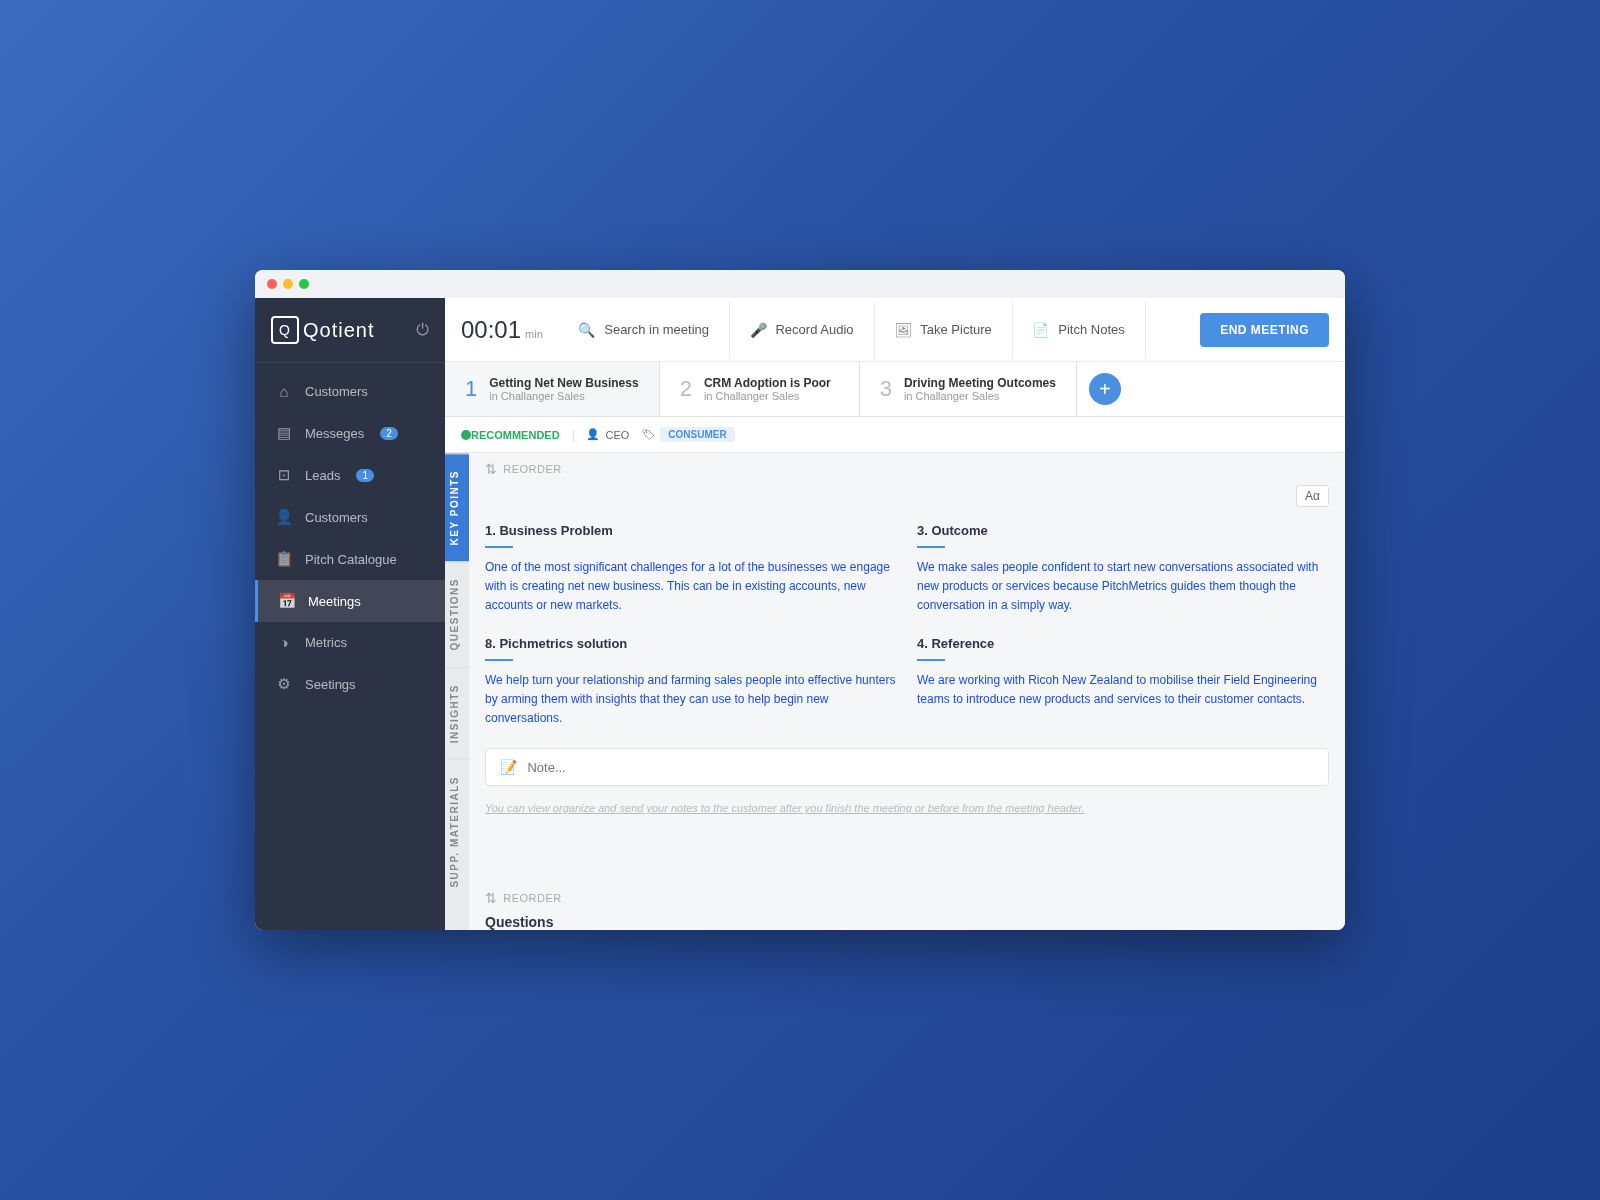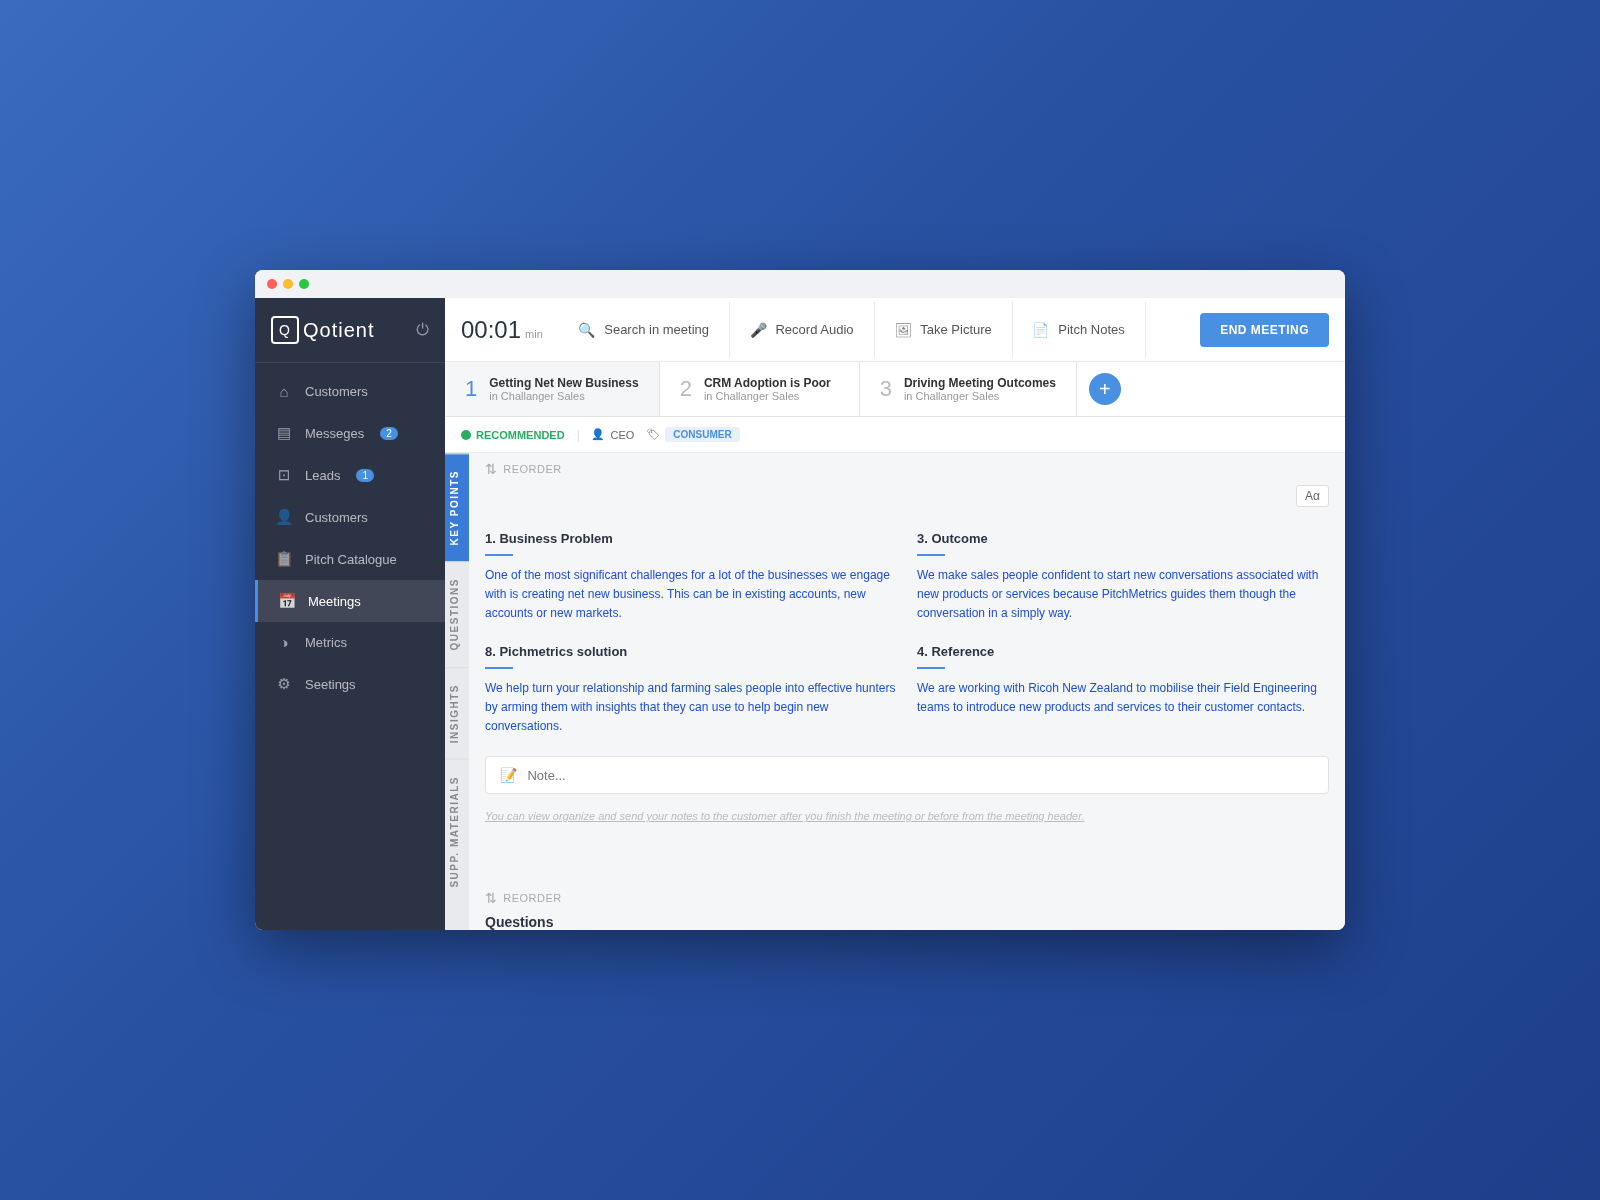--- a/index.html
+++ b/index.html
@@ -258,21 +258,20 @@
       gap: 12px;
       padding: 10px 16px;
       background: #fff;
       border-bottom: 1px solid #e8eaed;
       font-size: 12px;
       flex-shrink: 0;
     }
     .tag-recommended {
       display: flex;
       align-items: center;
-      gap: 5px;
       color: #27ae60;
       font-weight: 600;
       font-size: 11px;
     }
     .tag-dot { width: 10px; height: 10px; background: #27ae60; border-radius: 50%; }
     .tags-separator { color: #ddd; }
     .tag-item {
       display: flex;
       align-items: center;
       gap: 5px;
@@ -301,21 +300,21 @@
     .reorder-icon { font-size: 14px; }
     .font-size-btn {
       float: right;
       background: #fff;
       border: 1px solid #ddd;
       border-radius: 3px;
       padding: 3px 8px;
       font-size: 12px;
       cursor: pointer;
       color: #666;
-      margin-bottom: 16px;
+      margin-bottom: 8px;
     }
     .key-points-grid {
       display: grid;
       grid-template-columns: 1fr 1fr;
       gap: 20px;
       margin-bottom: 20px;
     }
     .key-point-item { }
     .key-point-title {
       font-size: 13px;

